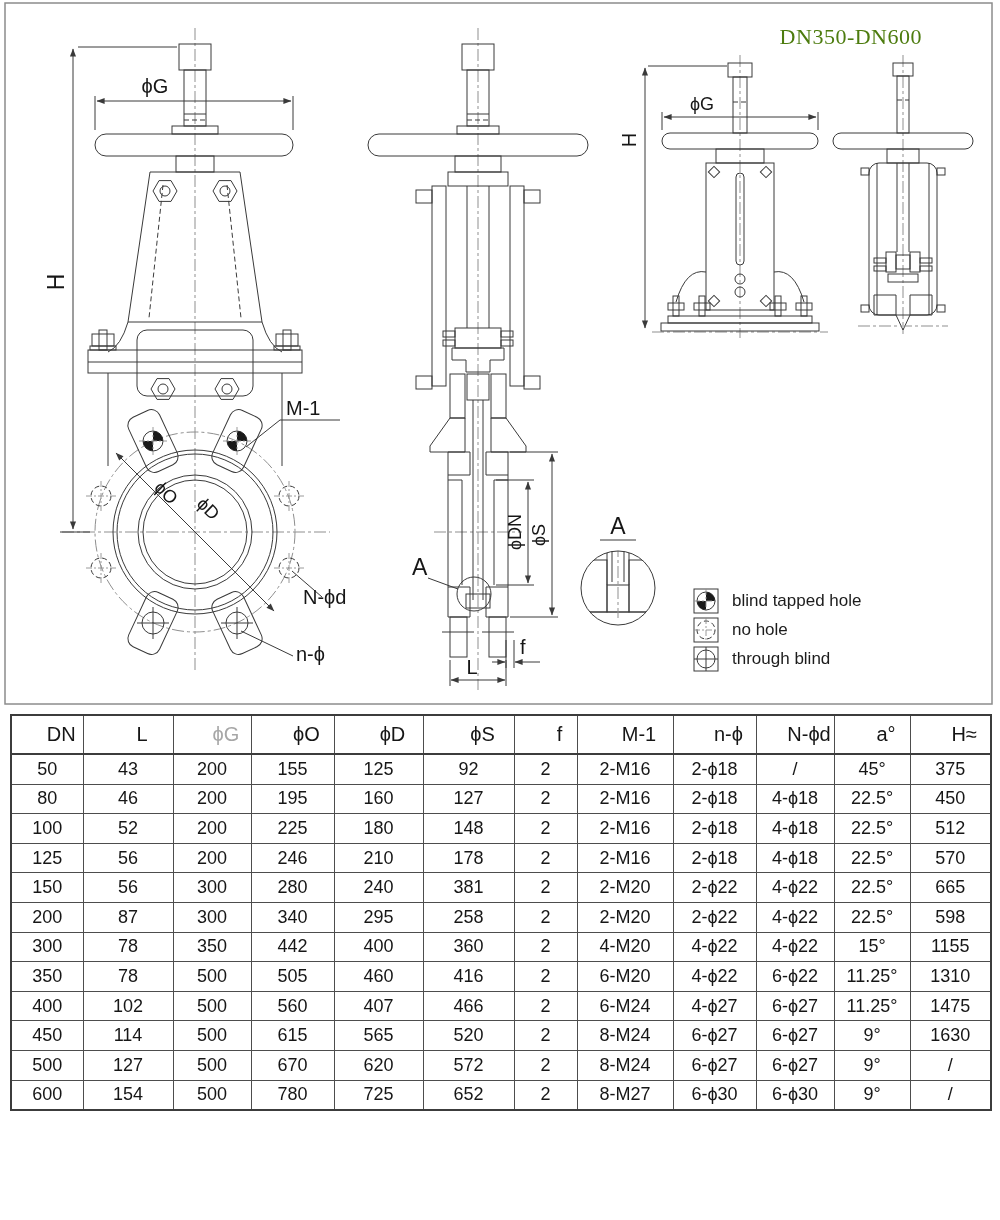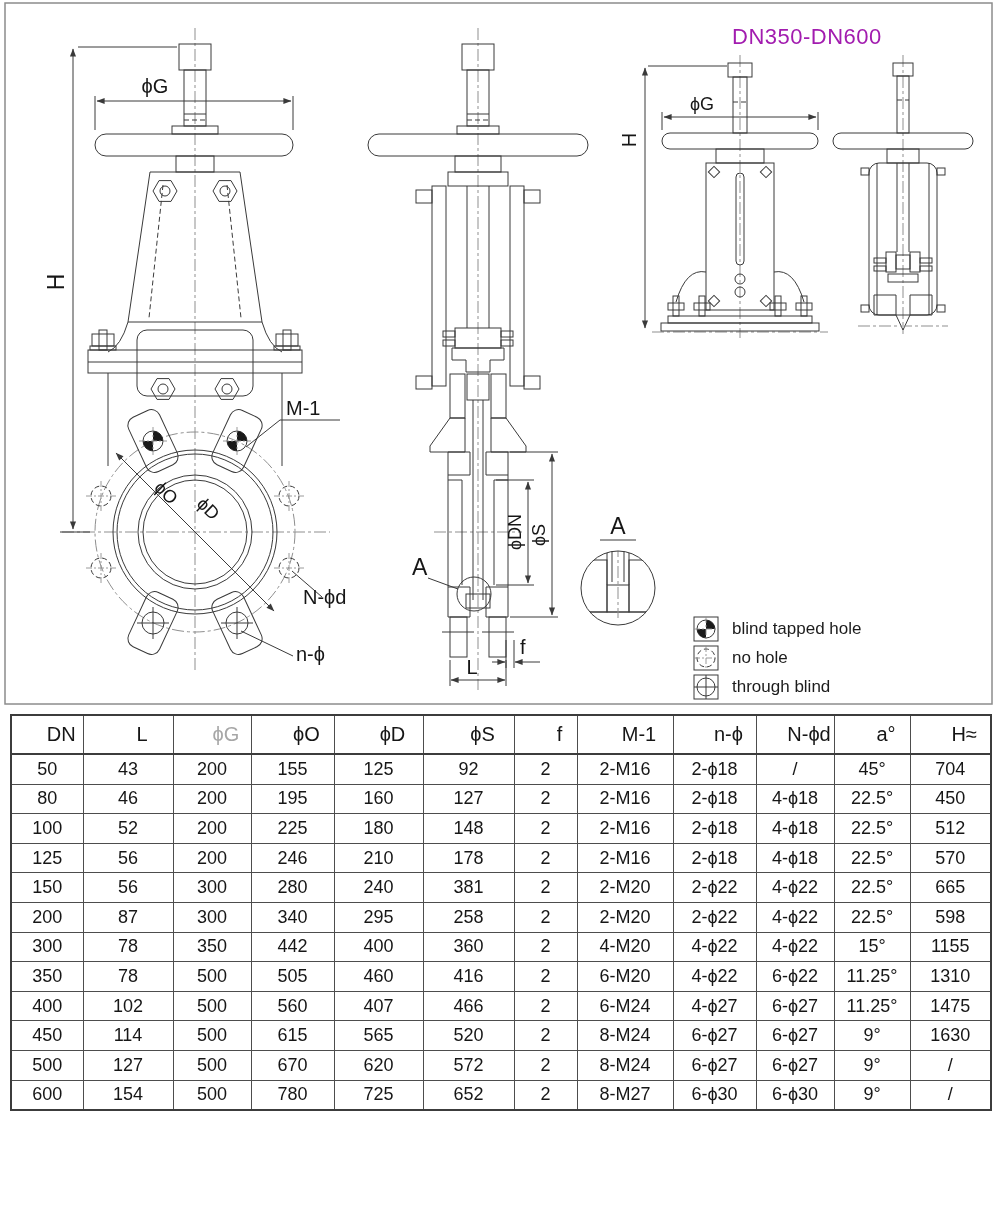--- a/index.html
+++ b/index.html
@@ -7,24 +7,24 @@
         font-family:"Liberation Sans","DejaVu Sans",sans-serif;color:#161616;}
   
   #drawing{position:absolute;left:0;top:0;width:1000px;height:712px;}
   svg .ln{stroke:#3a3a3a;fill:none;stroke-width:1;}
   svg .lnd{stroke:#3a3a3a;fill:none;stroke-width:1;stroke-dasharray:5 3;}
   svg .cl{stroke:#8f8f8f;fill:none;stroke-width:1;stroke-dasharray:12 3 3 3;}
   svg .cld{stroke:#8f8f8f;fill:none;stroke-width:0.9;stroke-dasharray:6 2 2 2;}
   svg .dim{stroke:#3a3a3a;fill:none;stroke-width:1;}
   svg text{font-family:"Liberation Sans","DejaVu Sans",sans-serif;fill:#161616;}
   .lbl{font-size:20px;} .lbl-s{font-size:18px;} .lbl-b{font-size:23px;}
-  #dwg-title{position:absolute;left:732px;top:24px;width:190px;text-align:left;
-             font-size:22px;color:#a21caf;letter-spacing:0.5px;}
+  #dwg-title{position:absolute;left:732px;top:24px;width:190px;text-align:right;
+             font-size:22px;color:#4d7c0f;letter-spacing:0.5px;font-family:Liberation Serif, serif;}
   
-  #legend{position:absolute;left:692px;top:586px;margin-top:28px;}
+  #legend{position:absolute;left:692px;top:586px;}
   .legend-item{display:flex;align-items:center;height:29px;}
   .legend-item span{margin-left:12px;font-size:17px;color:#1c1c1c;}
   
   #dim-table{position:absolute;left:10px;top:714px;width:980px;border-collapse:collapse;
              table-layout:fixed;background:#fff;}
   #dim-table th,#dim-table td{border:1px solid #4d4d4d;text-align:center;vertical-align:middle;
              padding:0;font-weight:normal;white-space:nowrap;}
   #dim-table th{height:37px;font-size:20px;padding-left:28px;}
   #dim-table td{height:28.6px;font-size:18px;}
   #dim-table{border:2px solid #3c3c3c;}
@@ -371,21 +371,21 @@
           <td>43</td>
           <td>200</td>
           <td>155</td>
           <td>125</td>
           <td>92</td>
           <td>2</td>
           <td>2-M16</td>
           <td>2-ϕ18</td>
           <td>/</td>
           <td>45°</td>
-          <td>704</td>
+          <td>375</td>
         </tr>
         <tr>
           <td>80</td>
           <td>46</td>
           <td>200</td>
           <td>195</td>
           <td>160</td>
           <td>127</td>
           <td>2</td>
           <td>2-M16</td>

